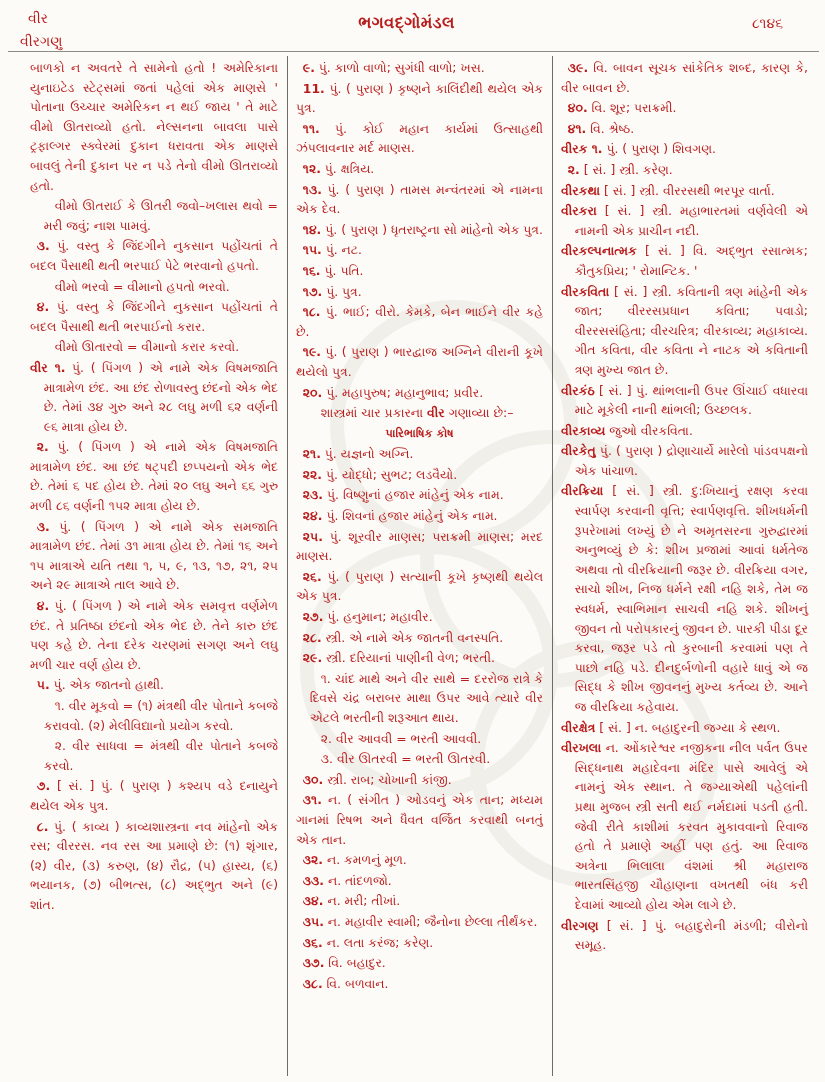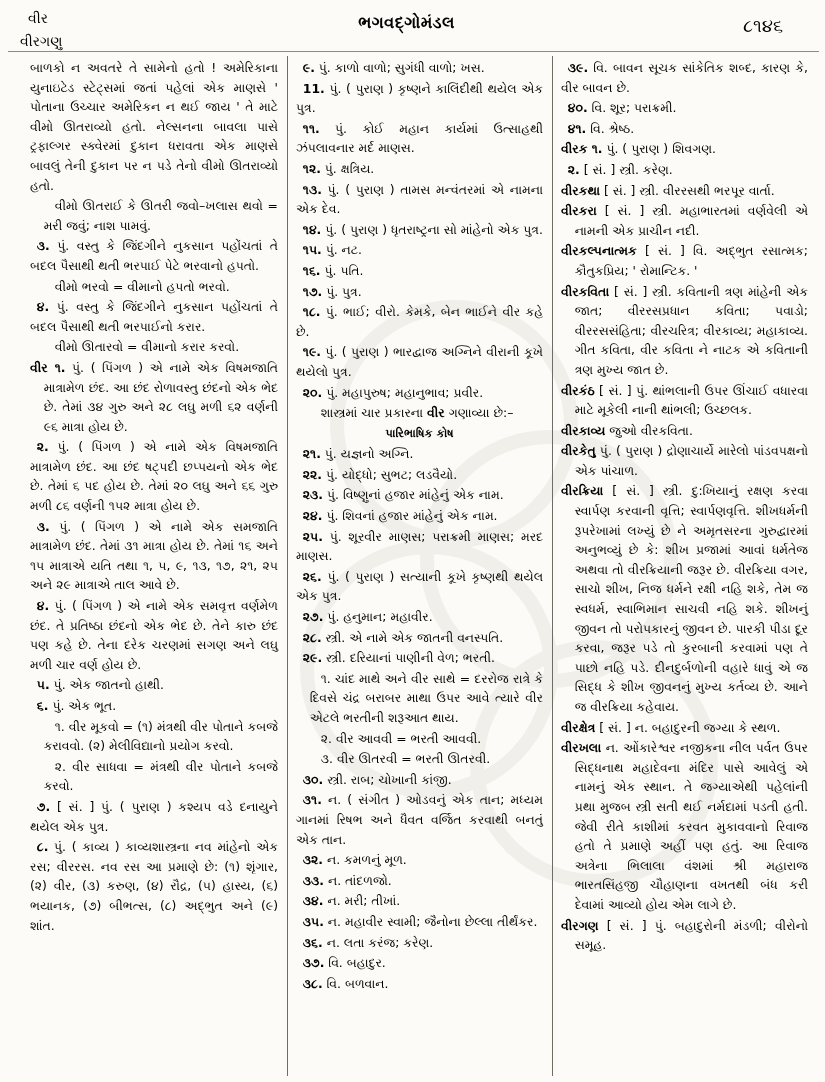--- a/index.html
+++ b/index.html
@@ -1,27 +1,27 @@
 <!DOCTYPE html>
 <html><head>
 <meta charset="utf-8">
 <style>
   html,body { margin:0; padding:0; background:#e8e8e4; }
   .page {
     position:relative; width:825px; height:1082px; margin:0 auto;
-    background:#fcfbf7; color:#000000; overflow:hidden;
+    background:#fcfbf7; color:#b91c1c; overflow:hidden;
     font-family:"DejaVu Sans", sans-serif;
   }
   .wm { position:absolute; border-radius:50%; border:14px solid #f0efe9; z-index:0; }
   .header { position:relative; height:52px; z-index:2; }
   .guide-top    { position:absolute; left:28px;  top:10px; font-size:14px; }
   .guide-bottom { position:absolute; left:20px;  top:33px; font-size:14px; }
   .book-title   { position:absolute; left:0; right:12px; top:13px; text-align:center;
                   font-weight:bold; font-size:16.5px; letter-spacing:.3px; }
-  .page-num     { position:absolute; right:42px; top:15px; font-size:18px;margin-left:32px; }
+  .page-num     { position:absolute; right:42px; top:15px; font-size:14px;margin-left:32px; }
   .header-rule  { position:absolute; left:8px; right:6px; top:51px;
                   border-top:1px solid #8d8c84; }
   .columns {
     position:relative; z-index:1; display:grid;
     grid-template-columns:1fr 1fr 1fr;
     height:1020px; margin:4px 8px 0 22px;
   }
   .col { padding:2px 9px 0 8px; overflow:hidden; font-size:12.4px;
          line-height:19.6px; text-align:justify; }
   .col + .col { border-left:1px solid #6e6d64; }
@@ -57,21 +57,20 @@
         <p class="p-idiom"><span>વીમો ઊતરાઈ કે ઊતરી જવો–ખલાસ થવો = મરી જવું; નાશ પામવું.</span></p>
         <p class="p-entry"><span class="bold">૩.</span><span> પું. વસ્તુ કે જિંદગીને નુકસાન પહોંચતાં તે બદલ પૈસાથી થતી ભરપાઈ પેટે ભરવાનો હપતો.</span></p>
         <p class="p-idiom"><span>વીમો ભરવો = વીમાનો હપતો ભરવો.</span></p>
         <p class="p-entry"><span class="bold">૪.</span><span> પું. વસ્તુ કે જિંદગીને નુકસાન પહોંચતાં તે બદલ પૈસાથી થતી ભરપાઈનો કરાર.</span></p>
         <p class="p-idiom"><span>વીમો ઊતારવો = વીમાનો કરાર કરવો.</span></p>
         <p class="p-head"><span class="bold">વીર ૧.</span><span> પું. ( પિંગળ ) એ નામે એક વિષમજાતિ માત્રામેળ છંદ. આ છંદ રોળાવસ્તુ છંદનો એક ભેદ છે. તેમાં ૩૪ ગુરુ અને ૨૮ લઘુ મળી ૬૨ વર્ણની ૯૬ માત્રા હોય છે.</span></p>
         <p class="p-entry"><span class="bold">૨.</span><span> પું. ( પિંગળ ) એ નામે એક વિષમજાતિ માત્રામેળ છંદ. આ છંદ ષટ્પદી છપ્પયનો એક ભેદ છે. તેમાં ૬ પદ હોય છે. તેમાં ૨૦ લઘુ અને ૬૬ ગુરુ મળી ૮૬ વર્ણની ૧૫૨ માત્રા હોય છે.</span></p>
         <p class="p-entry"><span class="bold">૩.</span><span> પું. ( પિંગળ ) એ નામે એક સમજાતિ માત્રામેળ છંદ. તેમાં ૩૧ માત્રા હોય છે. તેમાં ૧૬ અને ૧૫ માત્રાએ યતિ તથા ૧, ૫, ૯, ૧૩, ૧૭, ૨૧, ૨૫ અને ૨૯ માત્રાએ તાલ આવે છે.</span></p>
         <p class="p-entry"><span class="bold">૪.</span><span> પું. ( પિંગળ ) એ નામે એક સમવૃત્ત વર્ણમેળ છંદ. તે પ્રતિષ્ઠા છંદનો એક ભેદ છે. તેને કારુ છંદ પણ કહે છે. તેના દરેક ચરણમાં સગણ અને લઘુ મળી ચાર વર્ણ હોય છે.</span></p>
         <p class="p-entry"><span class="bold">૫.</span><span> પું. એક જાતનો હાથી.</span></p>
-        <p class="p-entry"><span class="bold">૬.</span><span> પું. એક ભૂત.</span></p>
         <p class="p-idiom"><span>૧. વીર મૂકવો = (૧) મંત્રથી વીર પોતાને કબજે કરાવવો. (૨) મેલીવિદ્યાનો પ્રયોગ કરવો.</span></p>
         <p class="p-idiom"><span>૨. વીર સાધવા = મંત્રથી વીર પોતાને કબજે કરવો.</span></p>
         <p class="p-entry"><span class="bold">૭.</span><span> [ સં. ] પું. ( પુરાણ ) કશ્યપ વડે દનાયુને થયેલ એક પુત્ર.</span></p>
         <p class="p-entry"><span class="bold">૮.</span><span> પું. ( કાવ્ય ) કાવ્યશાસ્ત્રના નવ માંહેનો એક રસ; વીરરસ. નવ રસ આ પ્રમાણે છે: (૧) શૃંગાર, (૨) વીર, (૩) કરુણ, (૪) રૌદ્ર, (૫) હાસ્ય, (૬) ભયાનક, (૭) બીભત્સ, (૮) અદ્ભુત અને (૯) શાંત.</span></p>
       </div>
     <div class="col">
         <p class="p-entry"><span class="bold">૯.</span><span> પું. કાળો વાળો; સુગંધી વાળો; ખસ.</span></p>
         <p class="p-entry"><span class="bold">11.</span><span> પું. ( પુરાણ ) કૃષ્ણને કાલિંદીથી થયેલ એક પુત્ર.</span></p>
         <p class="p-entry"><span class="bold">૧૧.</span><span> પું. કોઈ મહાન કાર્યમાં ઉત્સાહથી ઝંપલાવનાર મર્દ માણસ.</span></p>
         <p class="p-entry"><span class="bold">૧૨.</span><span> પું. ક્ષત્રિય.</span></p>

